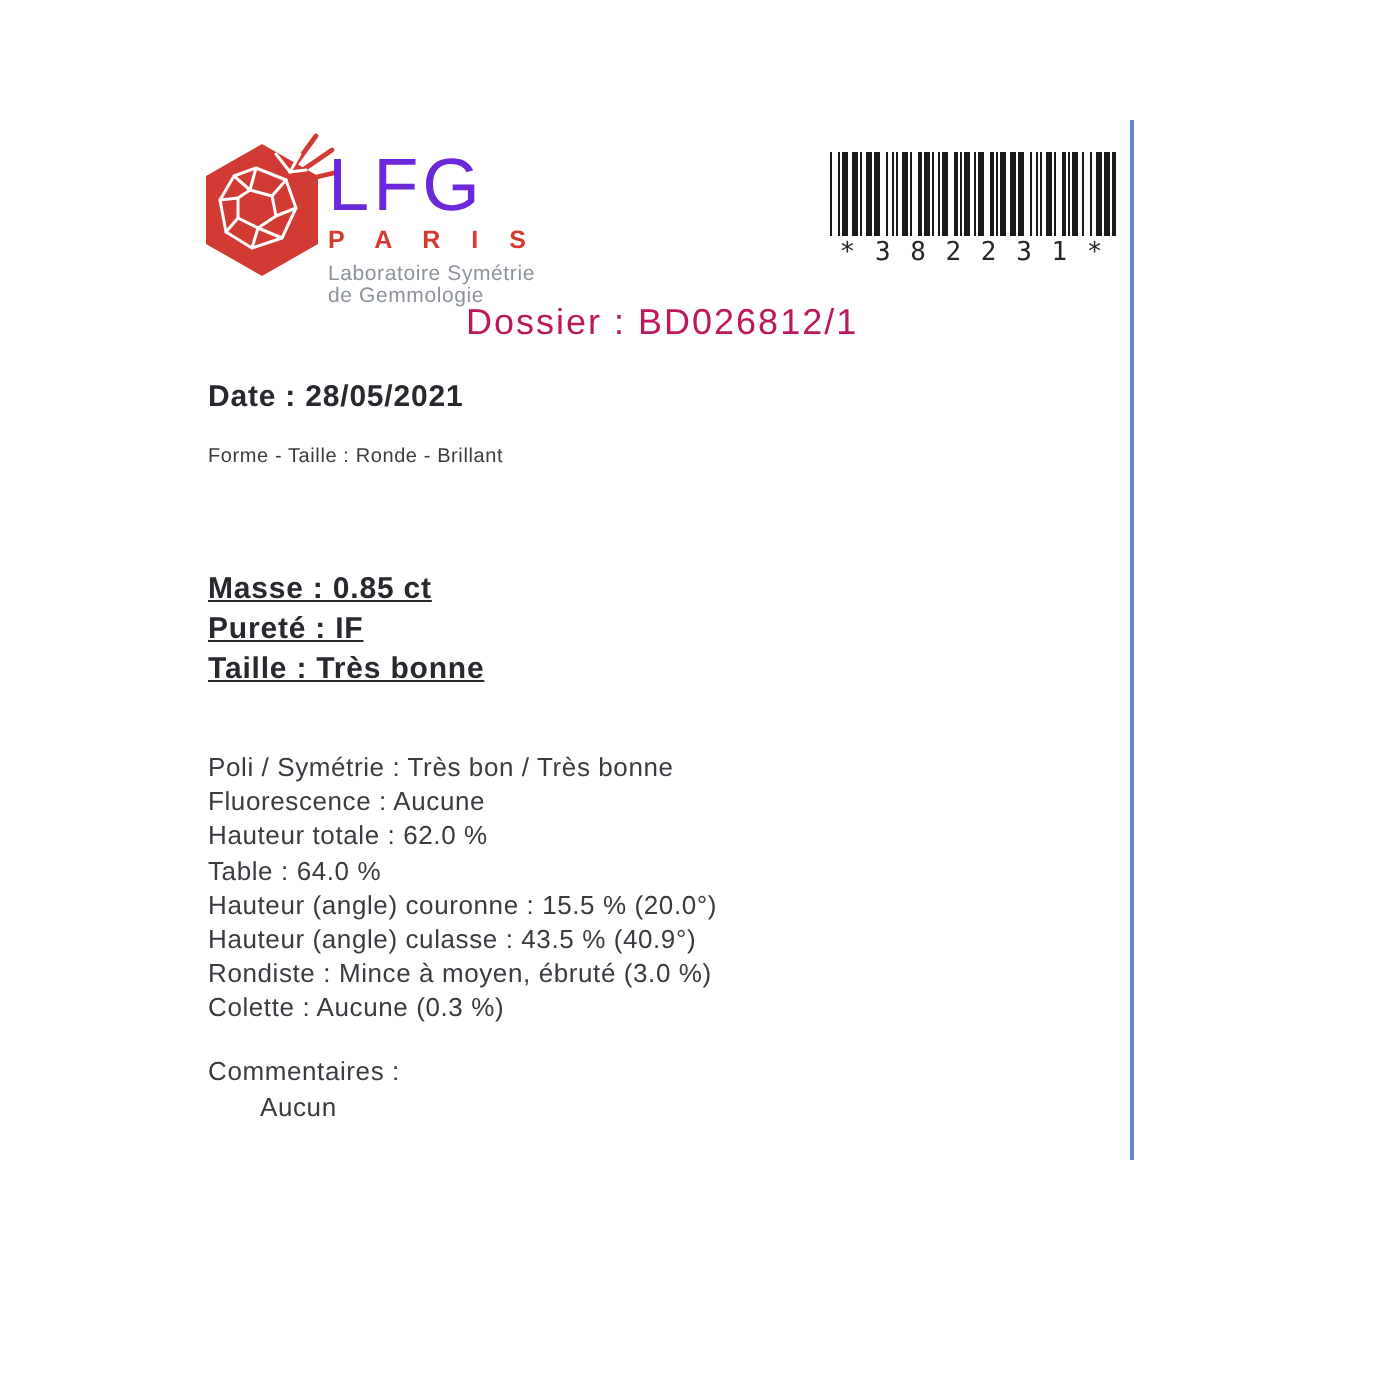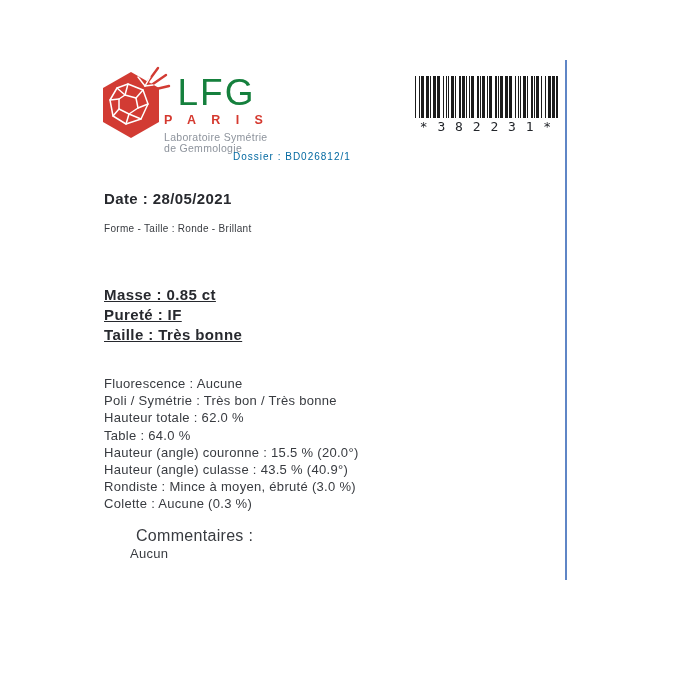--- a/index.html
+++ b/index.html
@@ -10,21 +10,21 @@
     color:#35383d;
     -webkit-font-smoothing:antialiased;
   }
   .abs{position:absolute;}
 
   
   .logo-icon{left:98px;top:64px;}
   .brand{left:164px;top:74px;line-height:1;}
   .brand-name{
     font-size:37px;font-weight:500;letter-spacing:2px;
-    color:#15803d;line-height:38px;text-align:center;
+    color:#6d28d9;line-height:38px;
   }
   .brand-city{
     font-size:12.5px;font-weight:700;letter-spacing:6px;
     color:#d5392f;margin-top:2px;
   }
   .brand-sub{
     font-size:10.5px;line-height:11.5px;color:#8d939c;
     margin-top:5px;letter-spacing:0.3px;
   }
 
@@ -36,35 +36,35 @@
   .barcode-text{
     font-family:"DejaVu Sans Mono","Liberation Mono",monospace;
     font-size:13px;letter-spacing:1px;color:#23262b;
     text-align:center;margin-top:1px;white-space:pre;
   }
 
   
   .blue-line{left:565px;top:60px;width:2px;height:520px;background:#5f86c6;}
 
   
-  .dossier{left:233px;top:151px;font-size:10px;letter-spacing:1px;color:#0369a1;}
+  .dossier{left:233px;top:151px;font-size:18px;letter-spacing:1px;color:#be185d;}
   .date-line{left:104px;top:190px;font-size:15px;font-weight:600;letter-spacing:0.4px;color:#27292e;}
 
   .rapport-group{left:104px;top:221px;}
   .rapport-title{font-size:15px;font-weight:600;letter-spacing:0.4px;color:#27292e;margin-bottom:6px;}
   .rapport-group .line{font-size:10px;line-height:16.3px;letter-spacing:0.3px;color:#383b40;}
 
   .grading-group{left:104px;top:285px;}
   .grading-group .gline{font-size:15px;font-weight:600;line-height:20px;letter-spacing:0.4px;color:#27292e;text-decoration:underline;}
 
   .details-group{left:104px;top:375px;}
   .details-group .line{font-size:13px;line-height:17.2px;letter-spacing:0.3px;color:#383b40;}
 
   .comments-group{left:104px;top:527px;}
-  .comments-label{font-size:16px;line-height:18px;letter-spacing:0.3px;color:#383b40;margin-left:32px;}
+  .comments-label{font-size:13px;line-height:18px;letter-spacing:0.3px;color:#383b40;}
   .comments-value{font-size:13px;line-height:18px;letter-spacing:0.3px;color:#383b40;padding-left:26px;}
 </style>
 </head>
 <body>
 
 <div class="abs logo-icon">
   <svg width="74" height="86" viewBox="0 0 74 86">
 
     <g stroke="#d23b33" stroke-width="2.4" stroke-linecap="round">
       <line x1="49" y1="19" x2="60" y2="4"></line>
@@ -196,22 +196,22 @@
   <div class="line">Forme - Taille : Ronde - Brillant</div>
 </div>
 
 <div class="abs grading-group">
     <div class="gline">Masse : 0.85 ct</div>
     <div class="gline">Pureté : IF</div>
     <div class="gline">Taille : Très bonne</div>
   </div>
 
 <div class="abs details-group">
+    <div class="line">Poli / Symétrie : Très bon / Très bonne</div>
     <div class="line">Fluorescence : Aucune</div>
-    <div class="line">Poli / Symétrie : Très bon / Très bonne</div>
     <div class="line">Hauteur totale : 62.0 %</div>
     <div class="line">Table : 64.0 %</div>
     <div class="line">Hauteur (angle) couronne : 15.5 % (20.0°)</div>
     <div class="line">Hauteur (angle) culasse : 43.5 % (40.9°)</div>
     <div class="line">Rondiste : Mince à moyen, ébruté (3.0 %)</div>
     <div class="line">Colette : Aucune (0.3 %)</div>
   </div>
 
 <div class="abs comments-group">
   <div class="comments-label">Commentaires :</div>

